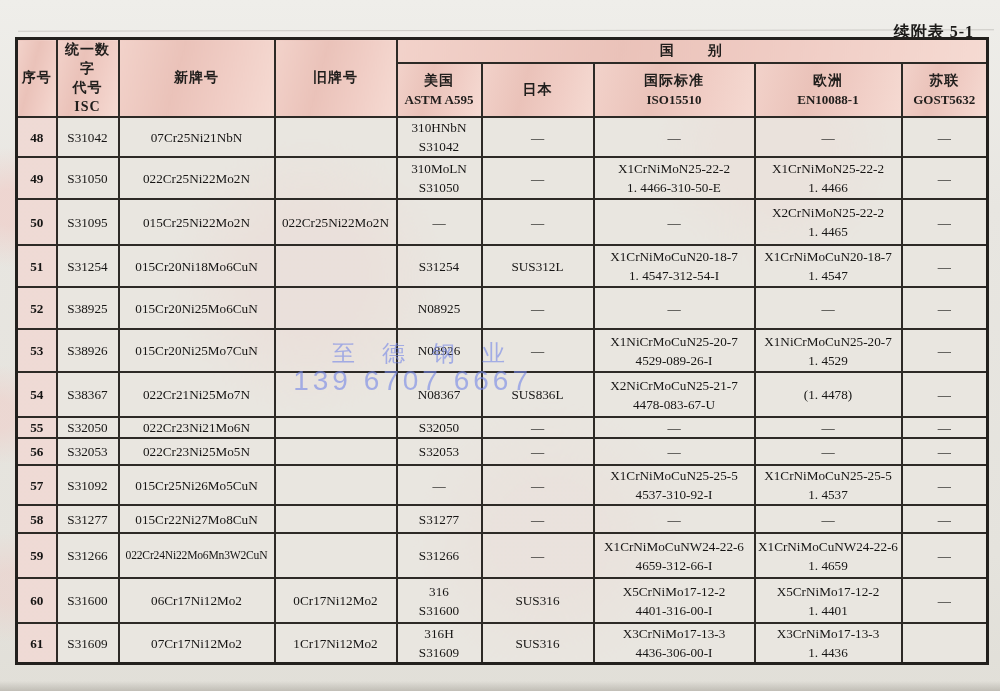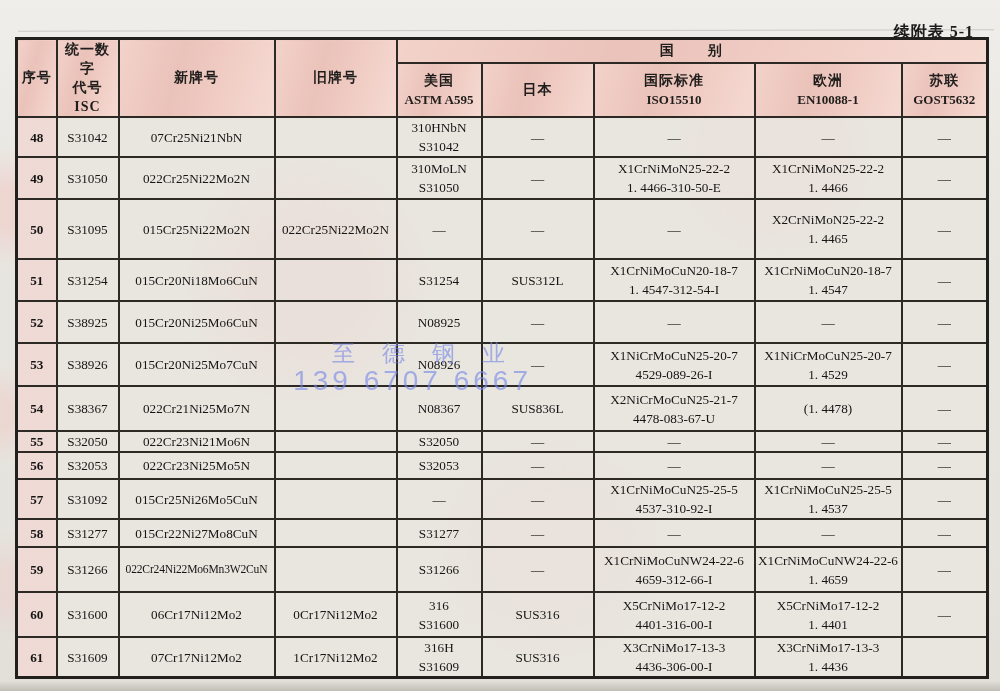--- a/index.html
+++ b/index.html
@@ -153,21 +153,21 @@
             <div class="line">1. 4466-310-50-E</div>
           </td>
           <td>
             <div class="line">X1CrNiMoN25-22-2</div>
             <div class="line">1. 4466</div>
           </td>
           <td>
             <div class="line">—</div>
           </td>
         </tr>
-        <tr style="height: 60px;">
+        <tr style="height: 46px;">
           <td class="seq">
             <div class="line">50</div>
           </td>
           <td>
             <div class="line">S31095</div>
           </td>
           <td>
             <div class="line">015Cr25Ni22Mo2N</div>
           </td>
           <td>

